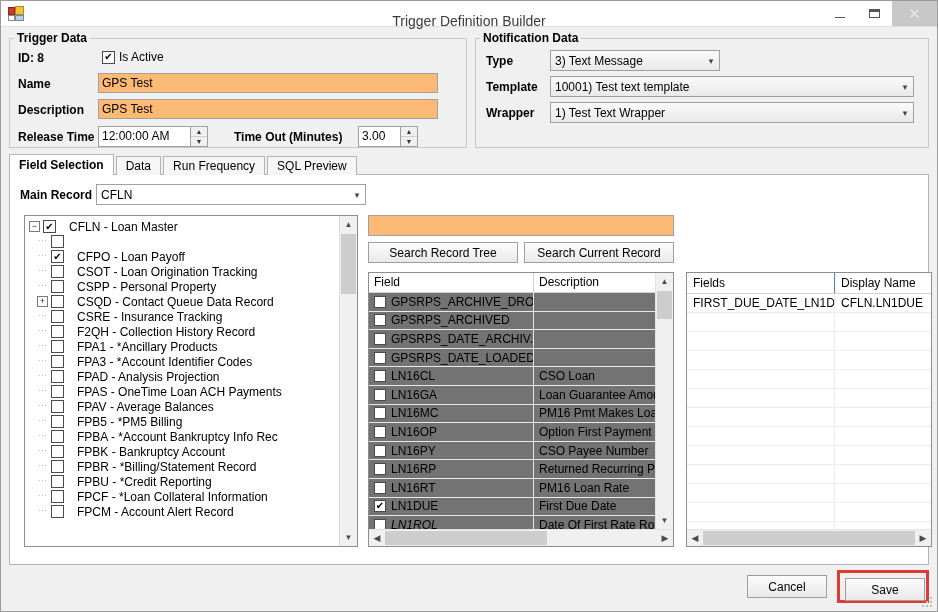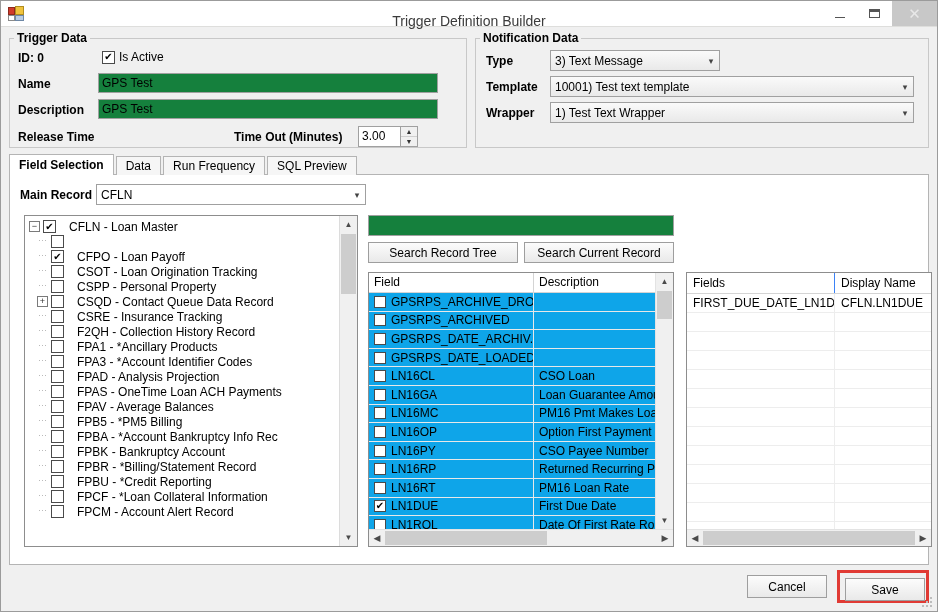--- a/index.html
+++ b/index.html
@@ -82,21 +82,21 @@
   .gb-trigger { width: 458px; height: 117px; box-sizing: border-box;}
   .gb-notify  { flex: 1; height: 117px; box-sizing: border-box;}
   .gb-inner { position: relative; height: 100%; }
 
   .lbl { position: absolute; font-size: 12px; color:#000; font-weight: bold; white-space: nowrap;}
 
   input.txt {
     position: absolute;
     box-sizing: border-box;
     border: 1px solid #a0a0a0;
-    background: #15803d;
+    background: #fdba74;
     font-family: "Liberation Sans", sans-serif;
     font-size: 12px;
     padding: 1px 3px;
     color: #000;
     outline: none;
   }
   .spin {
     position: absolute; box-sizing: border-box;
     border: 1px solid #a0a0a0; background:#fff;
     display: flex; align-items: stretch;
@@ -226,21 +226,21 @@
     font-size:12px; color:#000;
     display:flex;align-items:center;justify-content:center;
     font-family:"Liberation Sans", sans-serif;
   }
   .btn-srt { position:absolute; left:358px; top: 67px; width: 150px; height: 21px;}
   .btn-scr { position:absolute; left:514px; top: 67px; width: 150px; height: 21px;}
 
   
   .fieldgrid{
     position:absolute; left:358px; top: 97px; width: 306px; bottom: 17px;
-    box-sizing:border-box; border:1px solid #8d8d8d; background:#0ea5e9;
+    box-sizing:border-box; border:1px solid #8d8d8d; background:#737373;
     display:flex; flex-direction:column; overflow:hidden;
   }
   .fg-top{flex:1; display:flex; min-height:0;}
   .fg-cols{flex:1; display:flex; flex-direction:column; min-width:0; overflow:hidden;}
   .fg-head{
     display:flex; height:19px; flex:0 0 19px;
     border-bottom:1px solid #d4d4d4; background:#fff;
     font-size:12px;
   }
   .fg-head .hc{ padding:2px 0 0 5px; box-sizing:border-box; border-right:1px solid #d4d4d4; overflow:hidden;}
@@ -308,34 +308,41 @@
         </div>
       <div class="win-btn close">✕</div>
     </div>
   </div>
 
   <div class="top-area">
 
     <fieldset class="gb gb-trigger">
       <legend>Trigger Data</legend>
       <div class="gb-inner">
-        <div class="lbl" style="left:8px; top:6px;">ID: 0</div>
+        <div class="lbl" style="left:8px; top:6px;">ID: 8</div>
 
         <div class="chk-row" style="left:92px; top:5px;">
           <span class="cbox checked"></span>
           <span>Is Active</span>
         </div>
 
         <div class="lbl" style="left:8px; top:32px;">Name</div>
         <input class="txt" style="left: 88px; top: 28px; width: 340px; height: 20px;" value="GPS Test">
 
         <div class="lbl" style="left:8px; top:58px;">Description</div>
         <input class="txt" style="left: 88px; top: 54px; width: 340px; height: 20px;" value="GPS Test">
 
         <div class="lbl" style="left:8px; top:85px;">Release Time</div>
+        <div class="spin" style="left:88px; top:81px; width:110px; height:21px;">
+          <div class="sv">12:00:00 AM</div>
+          <div class="sbtns">
+            <span class="arrow-up"></span>
+            <span class="arrow-dn"></span>
+          </div>
+        </div>
 
         <div class="lbl" style="left:224px; top:85px;">Time Out (Minutes)</div>
         <div class="spin" style="left:348px; top:81px; width:60px; height:21px;">
           <div class="sv">3.00</div>
           <div class="sbtns">
             <span class="arrow-up"></span>
             <span class="arrow-dn"></span>
           </div>
         </div>
       </div>
@@ -582,21 +589,21 @@
                   <div class="c2" style="flex: 1 1 0%;">PM16 Loan Rate</div>
                 </div>
                 <div class="fg-row">
                   <div class="c1" style="width: 165px;">
                     <span class="cbox checked" style="width: 12px; height: 12px; flex: 0 0 12px;"></span>
                     <span>LN1DUE</span>
                   </div>
                   <div class="c2" style="flex: 1 1 0%;">First Due Date</div>
                 </div>
                 <div class="fg-row">
-                  <div class="c1" style="width: 165px;">
+                  <div class="c1" style="width: 165px; font-style: italic;">
                     <span class="cbox" style="width: 12px; height: 12px; flex: 0 0 12px;"></span>
                     <span>LN1ROL</span>
                   </div>
                   <div class="c2" style="flex: 1 1 0%;">Date Of First Rate Roll</div>
                 </div>
               </div>
           </div>
           <div class="fg-vs">
             <div class="sb-btn">▲</div>
             <div class="sb-track"></div>

